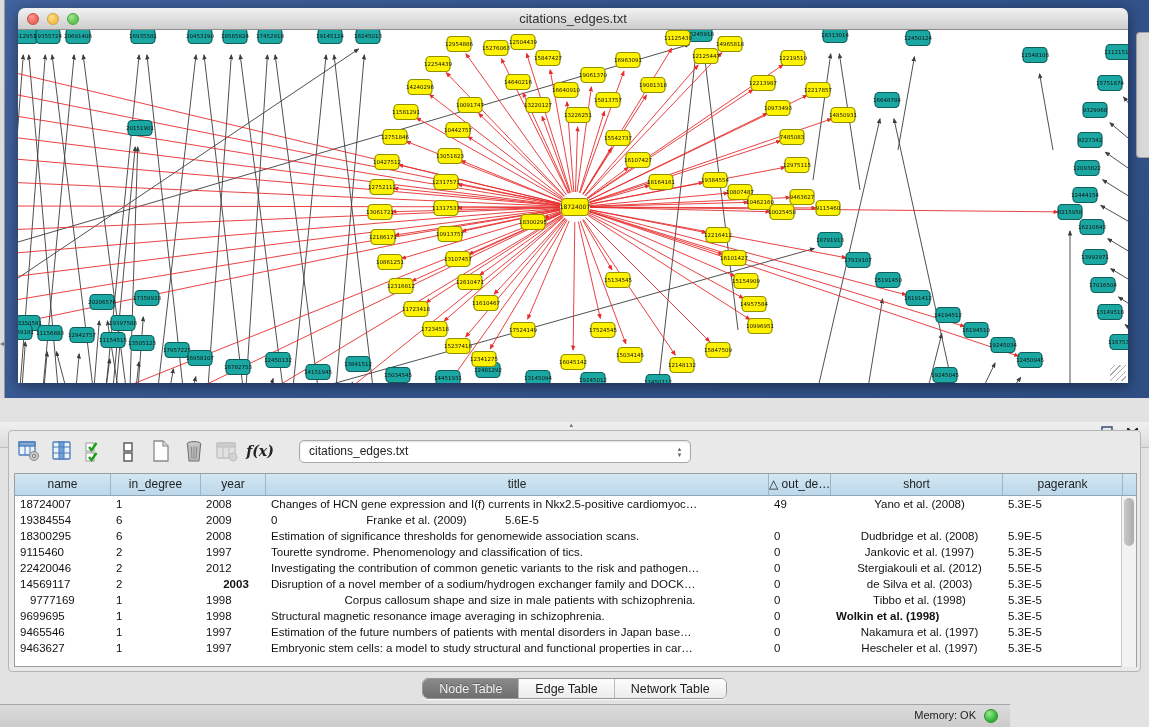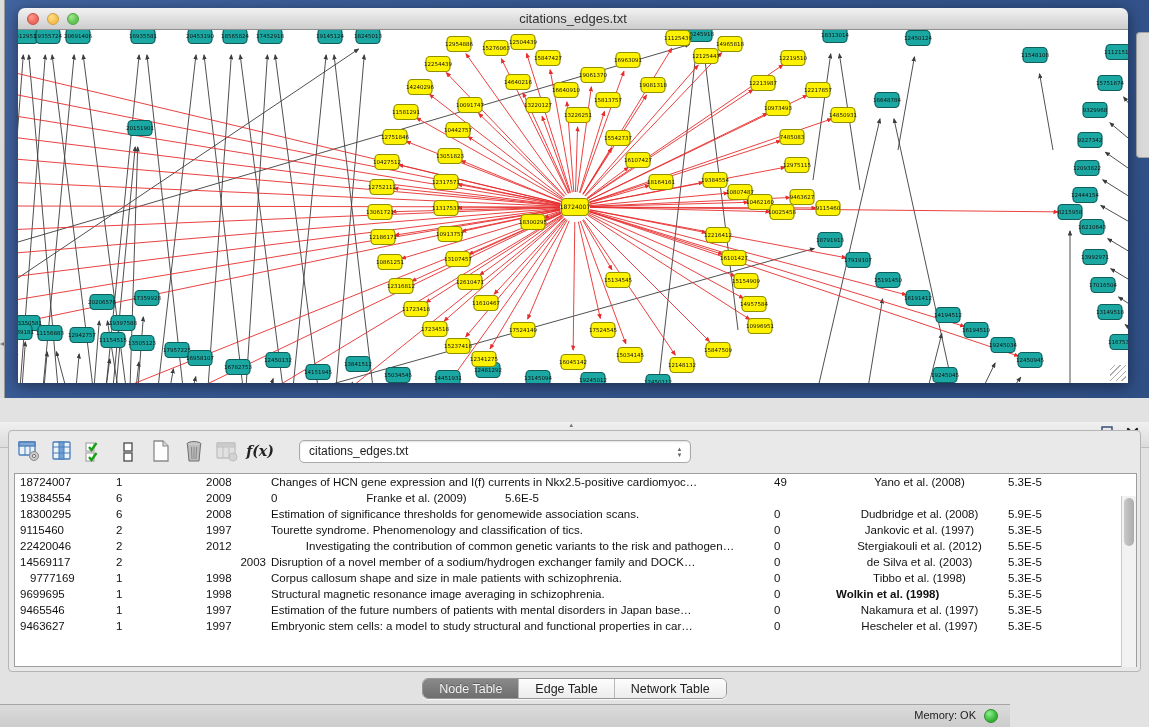--- a/index.html
+++ b/index.html
@@ -827,20 +827,29 @@
         <div class="combo">
           <span>citations_edges.txt</span>
           <span class="stepper">
               <span>▲</span>
               <span>▼</span>
             </span>
         </div>
       </div>
 
       <div class="tablebox">
+        <div class="thead" id="thead">
+            <div class="th" style="width: 96px;">name</div>
+            <div class="th" style="width: 90px;">in_degree</div>
+            <div class="th" style="width: 65px;">year</div>
+            <div class="th" style="width: 503px;">title</div>
+            <div class="th" style="width: 62px;">△ out_de…</div>
+            <div class="th" style="width: 172px;">short</div>
+            <div class="th" style="width: 120px;">pagerank</div>
+          </div>
         <div id="tbody">
             <div class="trow">
               <div class="td" style="width: 96px; text-align: left;">18724007</div>
               <div class="td" style="width: 90px; text-align: left;">1</div>
               <div class="td" style="width: 65px; text-align: left;">2008</div>
               <div class="td" style="width: 503px; text-align: left;">Changes of HCN gene expression and I(f) currents in Nkx2.5-positive cardiomyoc…</div>
               <div class="td" style="width: 62px; text-align: left;">49</div>
               <div class="td" style="width: 172px; text-align: center;">Yano et al. (2008)</div>
               <div class="td" style="width: 120px; text-align: left;">5.3E-5</div>
             </div>
@@ -867,39 +876,39 @@
               <div class="td" style="width: 65px; text-align: left;">1997</div>
               <div class="td" style="width: 503px; text-align: left;">Tourette syndrome. Phenomenology and classification of tics.</div>
               <div class="td" style="width: 62px; text-align: left;">0</div>
               <div class="td" style="width: 172px; text-align: center;">Jankovic et al. (1997)</div>
               <div class="td" style="width: 120px; text-align: left;">5.3E-5</div>
             </div>
             <div class="trow">
               <div class="td" style="width: 96px; text-align: left;">22420046</div>
               <div class="td" style="width: 90px; text-align: left;">2</div>
               <div class="td" style="width: 65px; text-align: left;">2012</div>
-              <div class="td" style="width: 503px; text-align: center;">Investigating the contribution of common genetic variants to the risk and pathogen…</div>
+              <div class="td" style="width: 503px; text-align: left;">Investigating the contribution of common genetic variants to the risk and pathogen…</div>
               <div class="td" style="width: 62px; text-align: left;">0</div>
               <div class="td" style="width: 172px; text-align: center;">Stergiakouli et al. (2012)</div>
               <div class="td" style="width: 120px; text-align: left;">5.5E-5</div>
             </div>
             <div class="trow">
               <div class="td" style="width: 96px; text-align: left;">14569117</div>
               <div class="td" style="width: 90px; text-align: left;">2</div>
-              <div class="td" style="width: 65px; text-align: right;">2003</div>
+              <div class="td" style="width: 65px; text-align: center; font-weight: bold;">2003</div>
               <div class="td" style="width: 503px; text-align: left;">Disruption of a novel member of a sodium/hydrogen exchanger family and DOCK…</div>
               <div class="td" style="width: 62px; text-align: left;">0</div>
               <div class="td" style="width: 172px; text-align: center;">de Silva et al. (2003)</div>
               <div class="td" style="width: 120px; text-align: left;">5.3E-5</div>
             </div>
             <div class="trow">
               <div class="td" style="width: 96px; text-align: left; padding-left: 15px;">9777169</div>
               <div class="td" style="width: 90px; text-align: left;">1</div>
               <div class="td" style="width: 65px; text-align: left;">1998</div>
-              <div class="td" style="width: 503px; text-align: left;">Corpus callosum shape and size in male patients with schizophrenia.</div>
+              <div class="td" style="width: 503px; text-align: center;">Corpus callosum shape and size in male patients with schizophrenia.</div>
               <div class="td" style="width: 62px; text-align: left;">0</div>
               <div class="td" style="width: 172px; text-align: center;">Tibbo et al. (1998)</div>
               <div class="td" style="width: 120px; text-align: left;">5.3E-5</div>
             </div>
             <div class="trow">
               <div class="td" style="width: 96px; text-align: left;">9699695</div>
               <div class="td" style="width: 90px; text-align: left;">1</div>
               <div class="td" style="width: 65px; text-align: left;">1998</div>
               <div class="td" style="width: 503px; text-align: left;">Structural magnetic resonance image averaging in schizophrenia.</div>
               <div class="td" style="width: 62px; text-align: left;">0</div>

